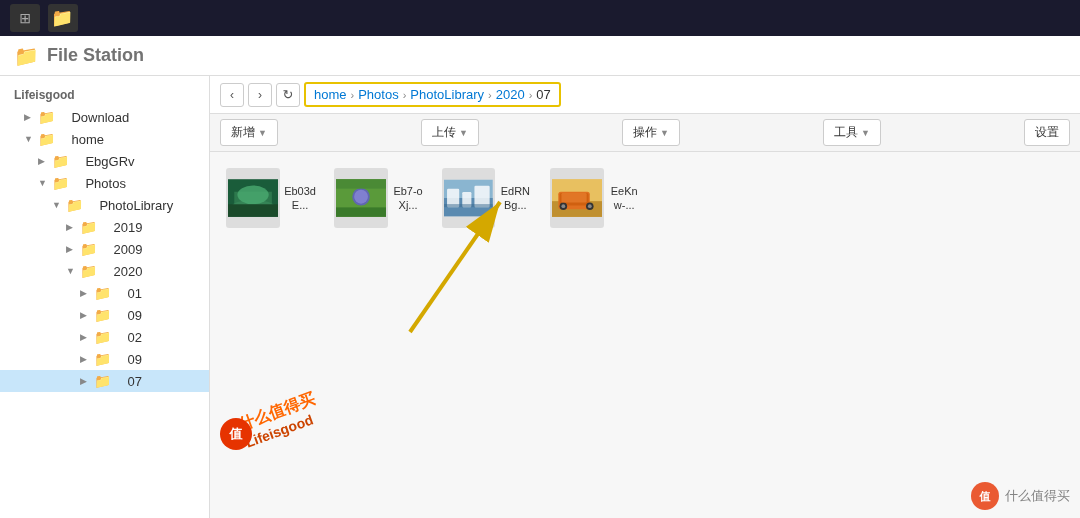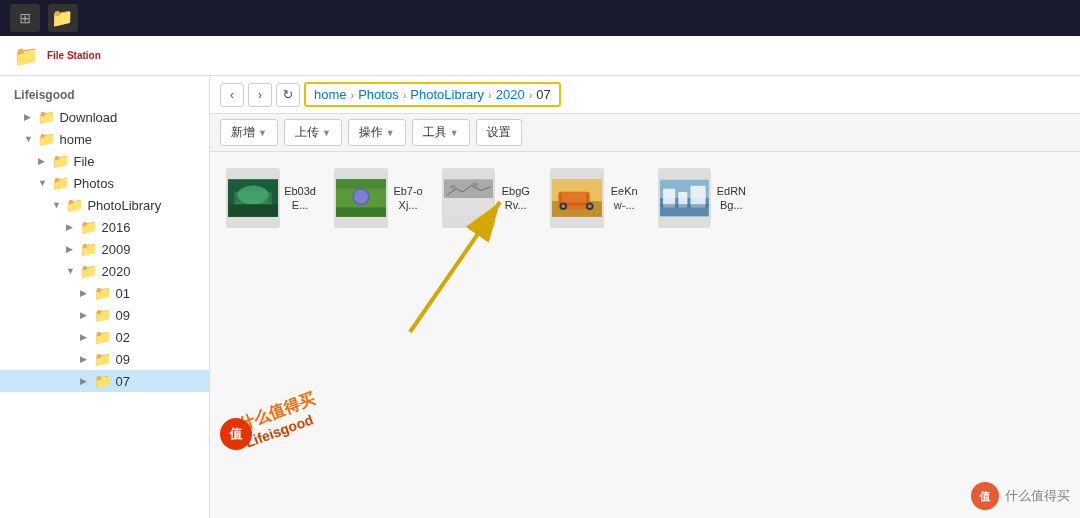--- a/index.html
+++ b/index.html
@@ -27,21 +27,21 @@
     .app-header {
       background: #fff;
       height: 40px;
       display: flex;
       align-items: center;
       padding: 0 14px;
       border-bottom: 1px solid #ddd;
       gap: 8px;
     }
     .app-header-folder { font-size: 20px; color: #e8a000; }
-    .app-header-title { font-size: 10px; font-weight: bold; color: #b91c1c; }
+    .app-header-title { font-size: 18px; font-weight: bold; color: #737373; }
 
     
     .main-layout {
       display: flex;
       height: calc(518px - 36px - 40px);
     }
 
     
     .sidebar {
       width: 210px;
@@ -62,21 +62,21 @@
       align-items: center;
       padding: 3px 14px;
       cursor: pointer;
       color: #333;
       font-size: 13px;
       gap: 4px;
     }
     .sidebar-item.active { background: #c8e6fa; }
     .sidebar-arrow { font-size: 9px; color: #888; width: 10px; }
     .sidebar-folder-icon { font-size: 14px; color: #e8a000; }
-    .sidebar-item-label { flex: 1; }
+    .sidebar-item-label { flex: 1; margin-left: 12px; }
     .indent-1 { padding-left: 24px; }
     .indent-2 { padding-left: 38px; }
     .indent-3 { padding-left: 52px; }
     .indent-4 { padding-left: 66px; }
     .indent-5 { padding-left: 80px; }
 
     
     .content-area {
       flex: 1;
       display: flex;
@@ -125,20 +125,21 @@
     .breadcrumb-path .segment { color: #0078d4; cursor: pointer; }
     .breadcrumb-path .segment.current { color: #333; cursor: default; }
 
     .action-bar {
       display: flex;
       align-items: center;
       padding: 5px 10px;
       gap: 6px;
       background: #f5f5f5;
       border-bottom: 1px solid #ddd;
+      justify-content: space-between;
     }
     .action-btn {
       background: #fff;
       border: 1px solid #ccc;
       border-radius: 3px;
       padding: 4px 10px;
       cursor: pointer;
       font-size: 12px;
       color: #333;
       display: flex; align-items: center; gap: 3px;
@@ -239,39 +240,39 @@
 
     <div class="sidebar-item indent-1">
       <span class="sidebar-arrow">▼</span>
       <span class="sidebar-folder-icon">📁</span>
       <span class="sidebar-item-label">home</span>
     </div>
 
     <div class="sidebar-item indent-2">
       <span class="sidebar-arrow">▶</span>
       <span class="sidebar-folder-icon">📁</span>
-      <span class="sidebar-item-label">File</span>
+      <span class="sidebar-item-label">EbgGRv</span>
     </div>
 
     <div class="sidebar-item indent-2">
       <span class="sidebar-arrow">▼</span>
       <span class="sidebar-folder-icon">📁</span>
       <span class="sidebar-item-label">Photos</span>
     </div>
 
     <div class="sidebar-item indent-3">
       <span class="sidebar-arrow">▼</span>
       <span class="sidebar-folder-icon">📁</span>
       <span class="sidebar-item-label">PhotoLibrary</span>
     </div>
 
     <div class="sidebar-item indent-4">
       <span class="sidebar-arrow">▶</span>
       <span class="sidebar-folder-icon">📁</span>
-      <span class="sidebar-item-label">2016</span>
+      <span class="sidebar-item-label">2019</span>
     </div>
 
     <div class="sidebar-item indent-4">
       <span class="sidebar-arrow">▶</span>
       <span class="sidebar-folder-icon">📁</span>
       <span class="sidebar-item-label">2009</span>
     </div>
 
     <div class="sidebar-item indent-4">
       <span class="sidebar-arrow">▼</span>
@@ -384,66 +385,53 @@
             <rect width="80" height="60" fill="#5a9a3a"></rect>
             <circle cx="40" cy="28" r="14" fill="#6060c0" opacity="0.9"></circle>
             <circle cx="40" cy="28" r="11" fill="#8080d0"></circle>
             <rect x="0" y="45" width="80" height="15" fill="#3a7a2a"></rect>
             <rect x="0" y="0" width="80" height="15" fill="#4a8a35"></rect>
           </svg>
         </div>
         <span class="file-name">Eb7-oXj...</span>
       </div>
 
+
+
       <div class="file-item">
         <div class="file-thumb">
           <svg viewBox="0 0 80 60" xmlns="http://www.w3.org/2000/svg">
-            <rect width="80" height="60" fill="#ccc"></rect>
-            <rect x="0" y="0" width="80" height="30" fill="#aaa"></rect>
-            <rect x="0" y="30" width="80" height="30" fill="#e0e0e0"></rect>
-            <path d="M5 25 L20 15 L30 20 L45 10 L60 18 L75 12" stroke="#666" stroke-width="1.5" fill="none"></path>
-            <ellipse cx="15" cy="12" rx="5" ry="3" fill="#888" opacity="0.7"></ellipse>
-            <ellipse cx="50" cy="8" rx="6" ry="3" fill="#888" opacity="0.7"></ellipse>
+            <rect width="80" height="60" fill="#8ab5d0"></rect>
+            <rect x="0" y="30" width="80" height="30" fill="#5a8ab0"></rect>
+            <rect x="5" y="15" width="20" height="30" fill="#fff" opacity="0.8" rx="2"></rect>
+            <rect x="30" y="20" width="15" height="25" fill="#fff" opacity="0.8" rx="2"></rect>
+            <rect x="50" y="10" width="25" height="35" fill="#fff" opacity="0.8" rx="2"></rect>
+            <rect x="0" y="40" width="80" height="5" fill="#3a6a90" opacity="0.5"></rect>
           </svg>
         </div>
-        <span class="file-name">EbgGRv...</span>
-      </div>
-
+        <span class="file-name">EdRNBg...</span>
+      </div>
 
       <div class="file-item">
         <div class="file-thumb">
           <svg viewBox="0 0 80 60" xmlns="http://www.w3.org/2000/svg">
             <rect width="80" height="60" fill="#e8c060"></rect>
             <rect x="0" y="35" width="80" height="25" fill="#c09030"></rect>
             <rect x="10" y="20" width="50" height="28" fill="#e07020" rx="4"></rect>
             <rect x="12" y="22" width="46" height="20" fill="#d06010" rx="3"></rect>
             <circle cx="18" cy="43" r="6" fill="#333"></circle>
             <circle cx="60" cy="43" r="6" fill="#333"></circle>
             <circle cx="18" cy="43" r="3" fill="#888"></circle>
             <circle cx="60" cy="43" r="3" fill="#888"></circle>
             <rect x="15" y="22" width="40" height="15" fill="#e88030" rx="2" opacity="0.7"></rect>
           </svg>
         </div>
         <span class="file-name">EeKnw-...</span>
       </div>
 
-      <div class="file-item">
-        <div class="file-thumb">
-          <svg viewBox="0 0 80 60" xmlns="http://www.w3.org/2000/svg">
-            <rect width="80" height="60" fill="#8ab5d0"></rect>
-            <rect x="0" y="30" width="80" height="30" fill="#5a8ab0"></rect>
-            <rect x="5" y="15" width="20" height="30" fill="#fff" opacity="0.8" rx="2"></rect>
-            <rect x="30" y="20" width="15" height="25" fill="#fff" opacity="0.8" rx="2"></rect>
-            <rect x="50" y="10" width="25" height="35" fill="#fff" opacity="0.8" rx="2"></rect>
-            <rect x="0" y="40" width="80" height="5" fill="#3a6a90" opacity="0.5"></rect>
-          </svg>
-        </div>
-        <span class="file-name">EdRNBg...</span>
-      </div>
-
       <div style="position:absolute; bottom:80px; left:30px; transform:rotate(-20deg); pointer-events:none;">
         <div style="font-size:16px; color:#ff6600; font-weight:bold; white-space:nowrap;">什么值得买</div>
         <div style="font-size:14px; color:#cc4400; font-weight:bold; white-space:nowrap;">Lifeisgood</div>
       </div>
       <div style="position:absolute; bottom:68px; left:10px; width:32px; height:32px; background:#e63300; border-radius:50%; display:flex; align-items:center; justify-content:center; color:white; font-size:13px; font-weight:bold; pointer-events:none;">
         <span>值</span>
       </div>
 
     </div>
   </div>

